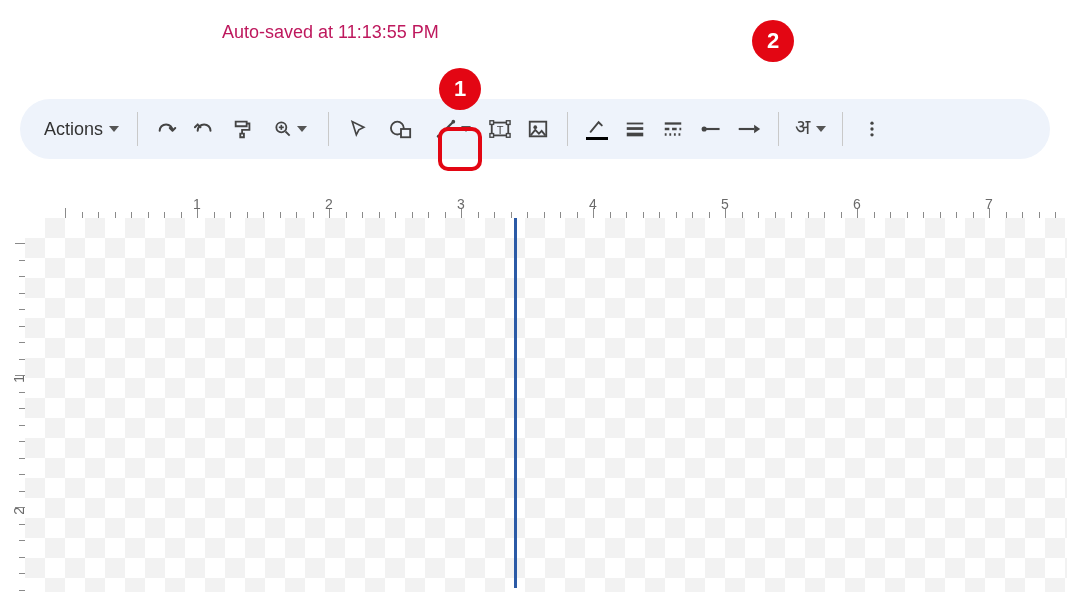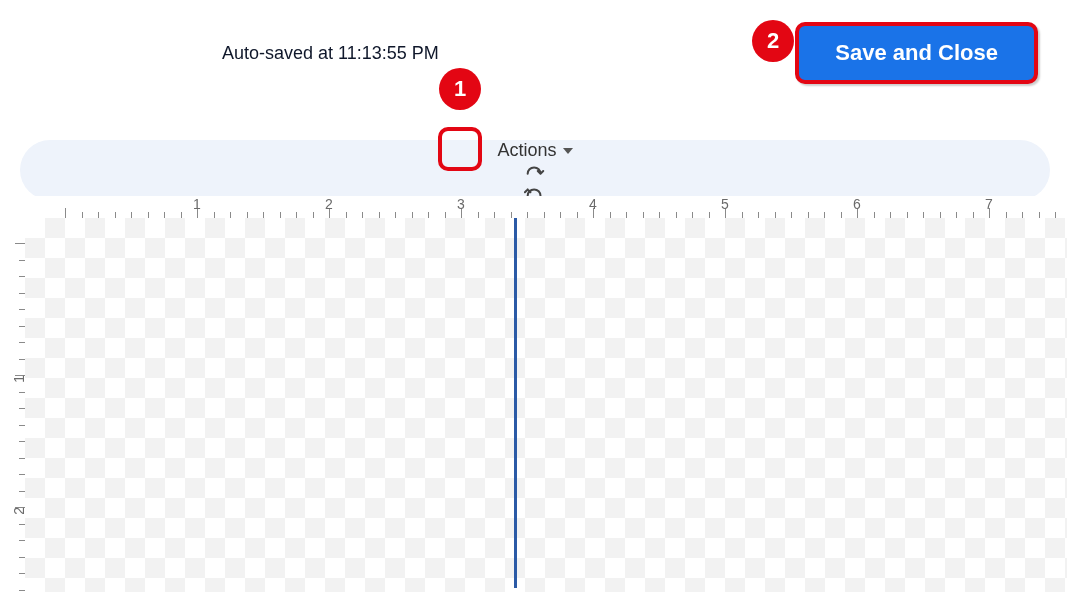--- a/index.html
+++ b/index.html
@@ -11,21 +11,21 @@
       padding: 22px 32px 8px 32px;
       gap: 20px;
     }
     .title {
       font-size: 32px;
       font-weight: 400;
       color: #222;
       letter-spacing: 0.2px;
     }
     .autosave {
-      color: #0f172a;
+      color: #be185d;
       font-size: 18px;
       margin-left: 190px;
     }
     .save-btn {
       margin-left: auto;
       background: #1a73e8;
       color: #fff;
       border: 4px solid #e30613;
       border-radius: 10px;
       font-size: 22px;
@@ -54,21 +54,20 @@
 
     .toolbar {
       margin: 48px 20px 0 20px;
       background: #eef3fb;
       border-radius: 36px;
       height: 60px;
       display: flex;
       align-items: center;
       padding: 0 16px;
       gap: 0;
-      flex-direction: column;
     }
     .sep {
       width: 1px; height: 34px;
       background: #c9c9c9;
       margin: 0 10px;
     }
     .tbtn {
       display: flex;
       align-items: center;
       justify-content: center;
@@ -157,21 +156,20 @@
       font-size:20px; color:#444;
       cursor:pointer; padding:0 6px;
     }
     .line-pen-underline { width:22px; height:3px; background:#000; margin-top:2px;}
   </style>
 </head>
 <body>
 
 <div class="header">
   <div class="autosave">Auto-saved at 11:13:55 PM</div>
-  <button class="save-btn">Save and Close</button>
 </div>
 
 <div class="annot annot-1">1</div>
 <div class="annot annot-2">2</div>
 <div class="line-tool-frame"></div>
 
 <div class="toolbar">
 
   <div class="actions-btn">
     <span>Actions</span>

